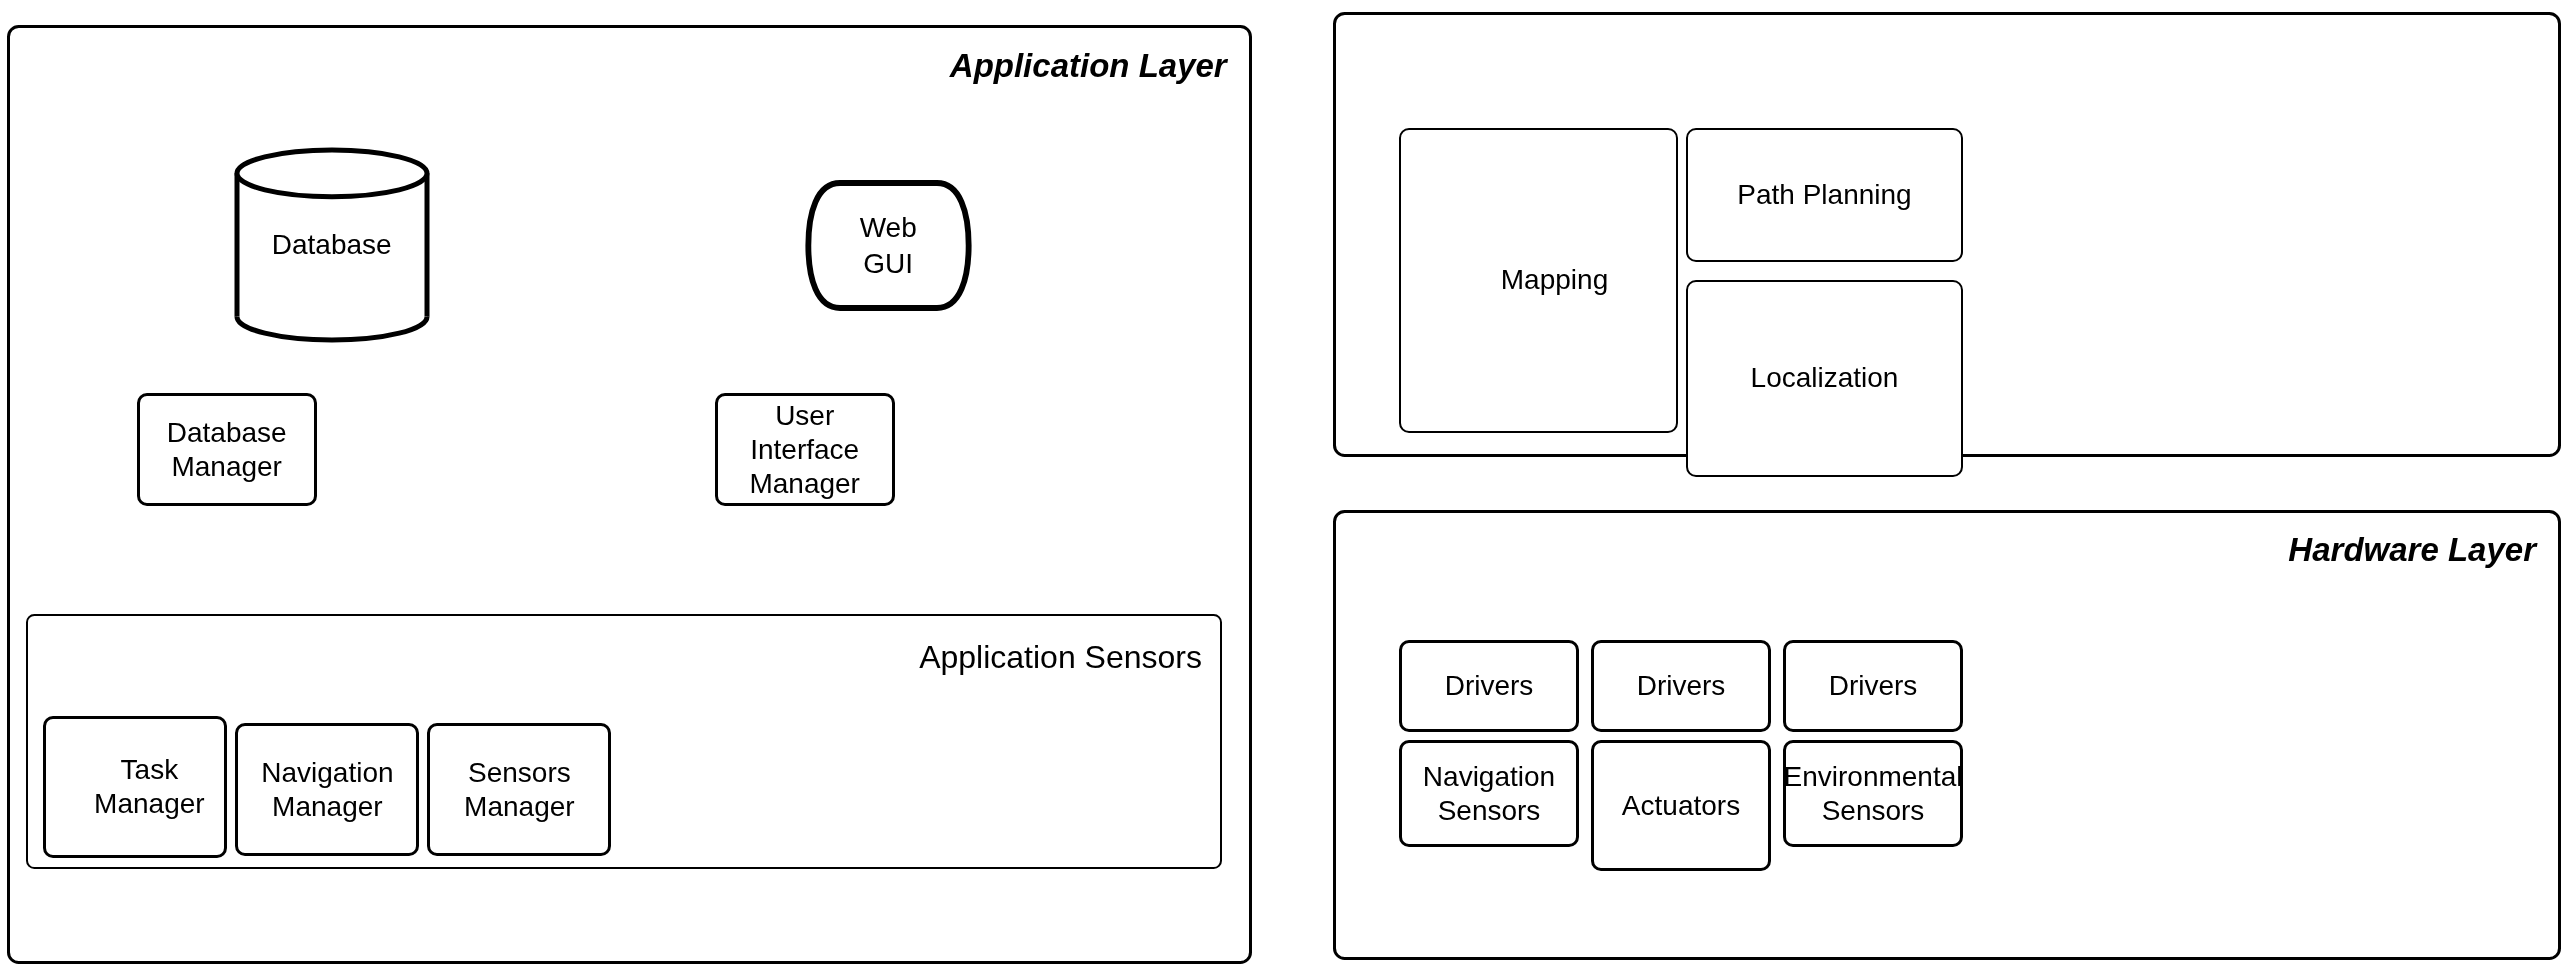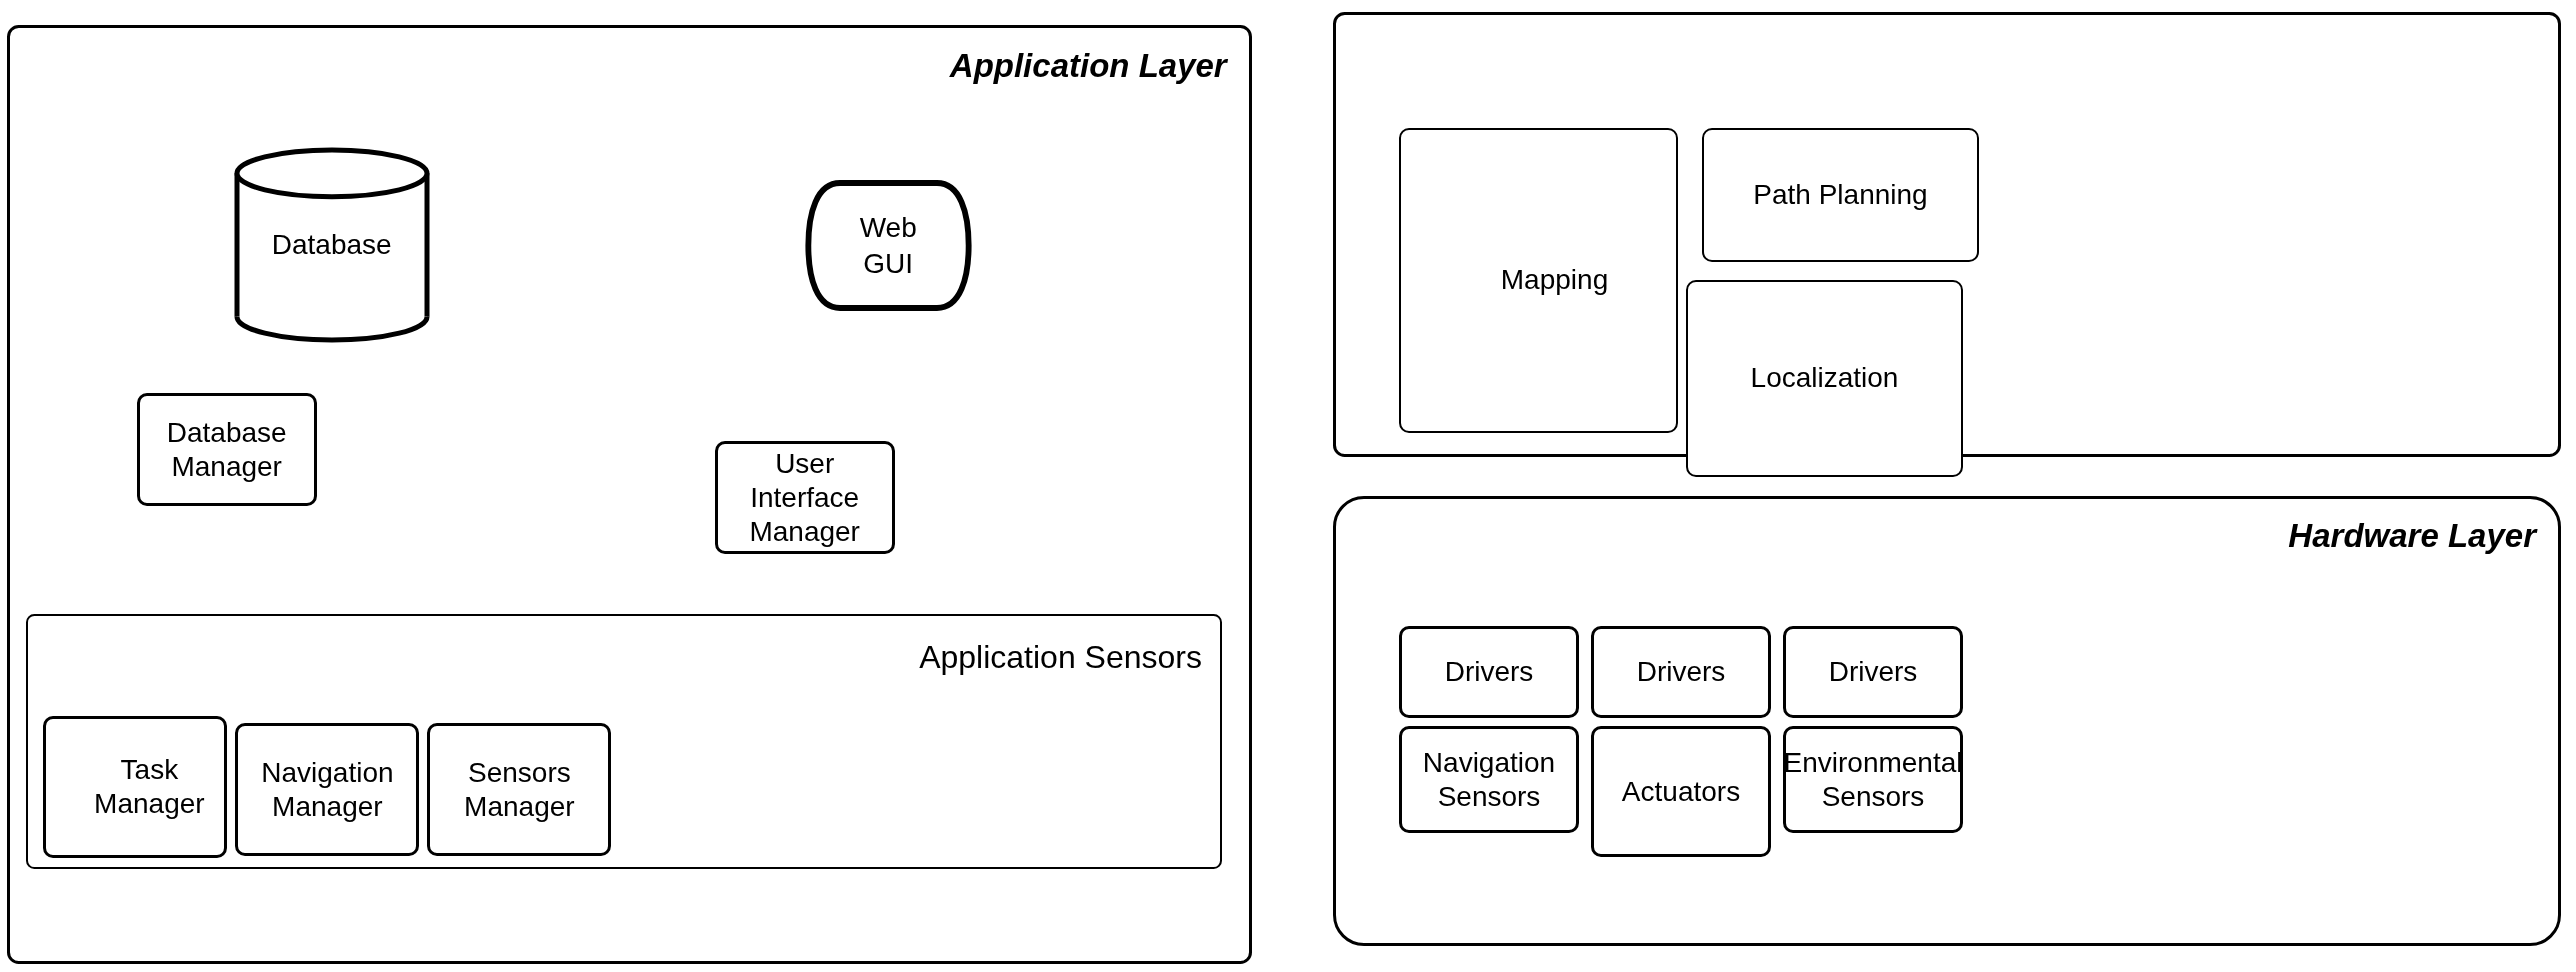--- a/index.html
+++ b/index.html
@@ -114,21 +114,21 @@
       </svg>
       <div class="label">Web
 GUI</div>
     </div>
 
     <div class="node box" style="left:127px;top:365px;width:180px;height:113px;">
       <span class="label">Database
 Manager</span>
     </div>
 
-    <div class="node box" style="left:705px;top:365px;width:180px;height:113px;margin-top:48px;">
+    <div class="node box" style="left:705px;top:365px;width:180px;height:113px;">
       <span class="label">User Interface
 Manager</span>
     </div>
 
     <div class="node group-box" style="left:16.7px;top:586px;width:1196px;height:255px;">
 
       <div class="group-title" style="top:22px;">Application Sensors</div>
 
       <div class="node box" style="left:15px;top:100px;width:184px;height:142px;padding-left:28px;">
         <span class="label">Task
@@ -147,30 +147,30 @@
     </div>
   </div>
 
   <div class="node layer-panel" style="left:1333px;top:11.7px;width:1228px;height:445px;">
 
 
     <div class="node box thin" style="left:63px;top:113px;width:279px;height:305px;padding-left:32px;">
       <span class="label">Mapping</span>
     </div>
 
-    <div class="node box thin" style="left:366px;top:113px;width:277px;height:134px;">
+    <div class="node box thin" style="left:350px;top:113px;width:277px;height:134px;">
       <span class="label">Path Planning</span>
     </div>
 
     <div class="node box thin" style="left:350px;top:265px;width:277px;height:197px;">
       <span class="label">Localization</span>
     </div>
   </div>
 
-  <div class="node layer-panel" style="left:1333px;top:496px;width:1228px;height:450px;border-radius:31px;">
+  <div class="node layer-panel" style="left:1333px;top:510px;width:1228px;height:450px;">
 
     <div class="layer-title" style="top:16.7px;">Hardware Layer</div>
 
     <div class="node box" style="left:63px;top:127px;width:180px;height:92px;">
       <span class="label">Drivers</span>
     </div>
 
     <div class="node box" style="left:255px;top:127px;width:180px;height:92px;">
       <span class="label">Drivers</span>
     </div>

